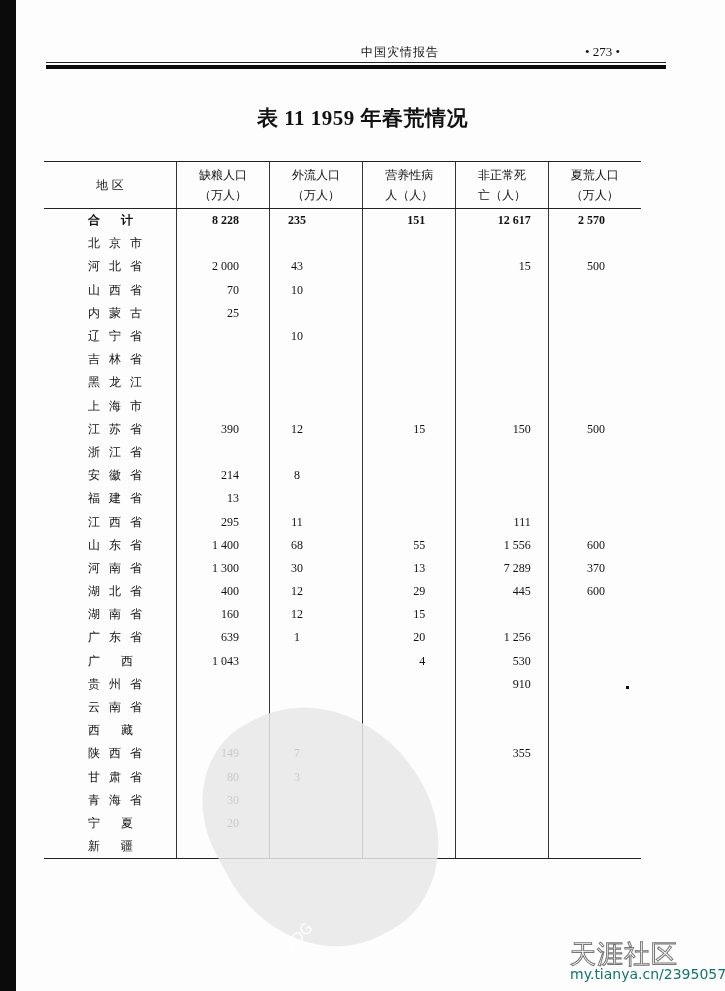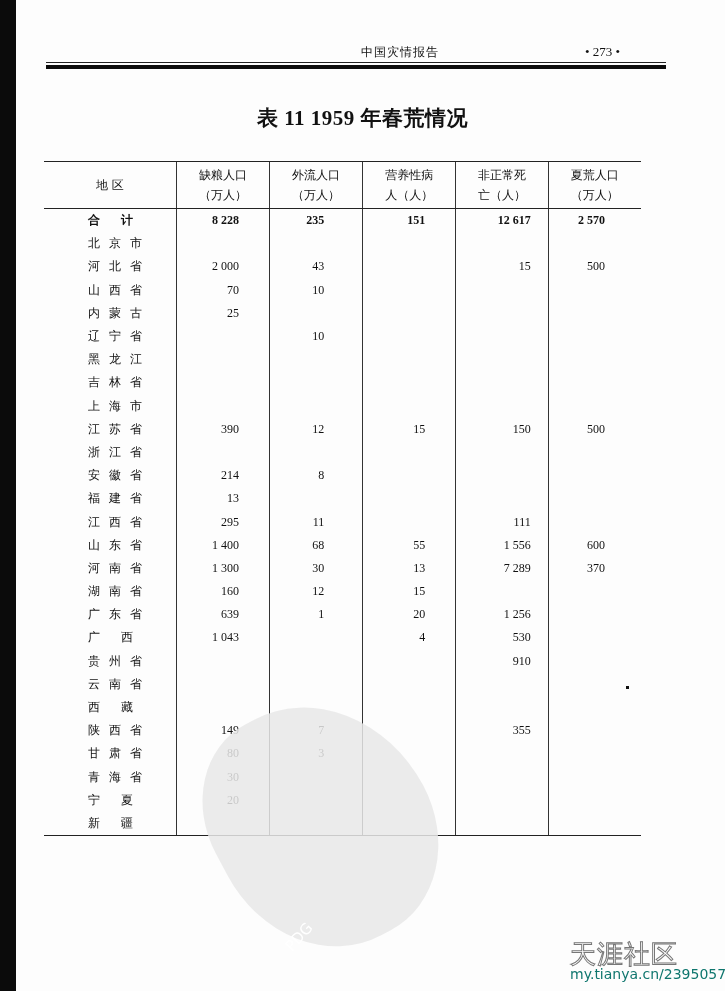--- a/index.html
+++ b/index.html
@@ -19,21 +19,21 @@
   table.data th { font-weight:normal; border-top:1.5px solid #222; border-bottom:1.5px solid #222; height:44px; line-height:20px; font-size:12px; }
   table.data th + th, table.data td + td { border-left:1px solid #333; }
   table.data td { height:23.2px; padding:0; font-family:"Liberation Serif", serif; font-size:12px; }
   table.data tr:last-child td { border-bottom:1.5px solid #222; }
   .col-region { width:133px; }
   .col-num { width:92px; }
   .region { padding-left:44px !important; letter-spacing:9px; font-family:"DejaVu Serif", serif; font-size:12px; }
   .total-row td { font-weight:bold; height:40px; }
   .num { text-align:right; }
   .c1 { padding-right:30px !important; }
-  .c2 { padding-right:38px !important; }
+  .c2 { padding-right:38px !important;text-align:center; }
   .c3 { padding-right:30px !important; }
   .c4 { padding-right:17px !important; }
   .c5 { padding-right:36px !important; }
   .watermark { position:absolute; left:215px; top:700px; width:215px; height:250px; background:#e8e8e8; opacity:0.85;
                border-radius:40% 55% 45% 50%; transform:rotate(-28deg); pointer-events:none; }
   .wm-text { position:absolute; left:283px; top:928px; color:#fff; font-family:"DejaVu Sans", sans-serif; font-size:15px; transform:rotate(-48deg); }
   .site-logo { position:absolute; left:570px; top:937px; font-size:26px; color:#fff; -webkit-text-stroke:1px #777; font-family:"DejaVu Sans", sans-serif; letter-spacing:1px; }
   .site-url { position:absolute; left:570px; top:966px; font-size:14px; color:#0f766e; font-family:"DejaVu Sans", sans-serif; }
   .speck { position:absolute; width:3px; height:3px; background:#111; }
 </style>
@@ -105,29 +105,29 @@
       </tr>
       <tr>
         <td class="region">辽宁省</td>
         <td class="num c1"></td>
         <td class="num c2">10</td>
         <td class="num c3"></td>
         <td class="num c4"></td>
         <td class="num c5"></td>
       </tr>
       <tr>
+        <td class="region">吉林省</td>
+        <td class="num c1"></td>
+        <td class="num c2"></td>
+        <td class="num c3"></td>
+        <td class="num c4"></td>
+        <td class="num c5"></td>
+      </tr>
+      <tr>
         <td class="region">黑龙江</td>
-        <td class="num c1"></td>
-        <td class="num c2"></td>
-        <td class="num c3"></td>
-        <td class="num c4"></td>
-        <td class="num c5"></td>
-      </tr>
-      <tr>
-        <td class="region">吉林省</td>
         <td class="num c1"></td>
         <td class="num c2"></td>
         <td class="num c3"></td>
         <td class="num c4"></td>
         <td class="num c5"></td>
       </tr>
       <tr>
         <td class="region">上海市</td>
         <td class="num c1"></td>
         <td class="num c2"></td>
@@ -185,20 +185,28 @@
       </tr>
       <tr>
         <td class="region">河南省</td>
         <td class="num c1">1 300</td>
         <td class="num c2">30</td>
         <td class="num c3">13</td>
         <td class="num c4">7 289</td>
         <td class="num c5">370</td>
       </tr>
       <tr>
+        <td class="region">湖北省</td>
+        <td class="num c1">400</td>
+        <td class="num c2">12</td>
+        <td class="num c3">29</td>
+        <td class="num c4">445</td>
+        <td class="num c5">600</td>
+      </tr>
+      <tr>
         <td class="region">湖南省</td>
         <td class="num c1">160</td>
         <td class="num c2">12</td>
         <td class="num c3">15</td>
         <td class="num c4"></td>
         <td class="num c5"></td>
       </tr>
       <tr>
         <td class="region">广东省</td>
         <td class="num c1">639</td>

